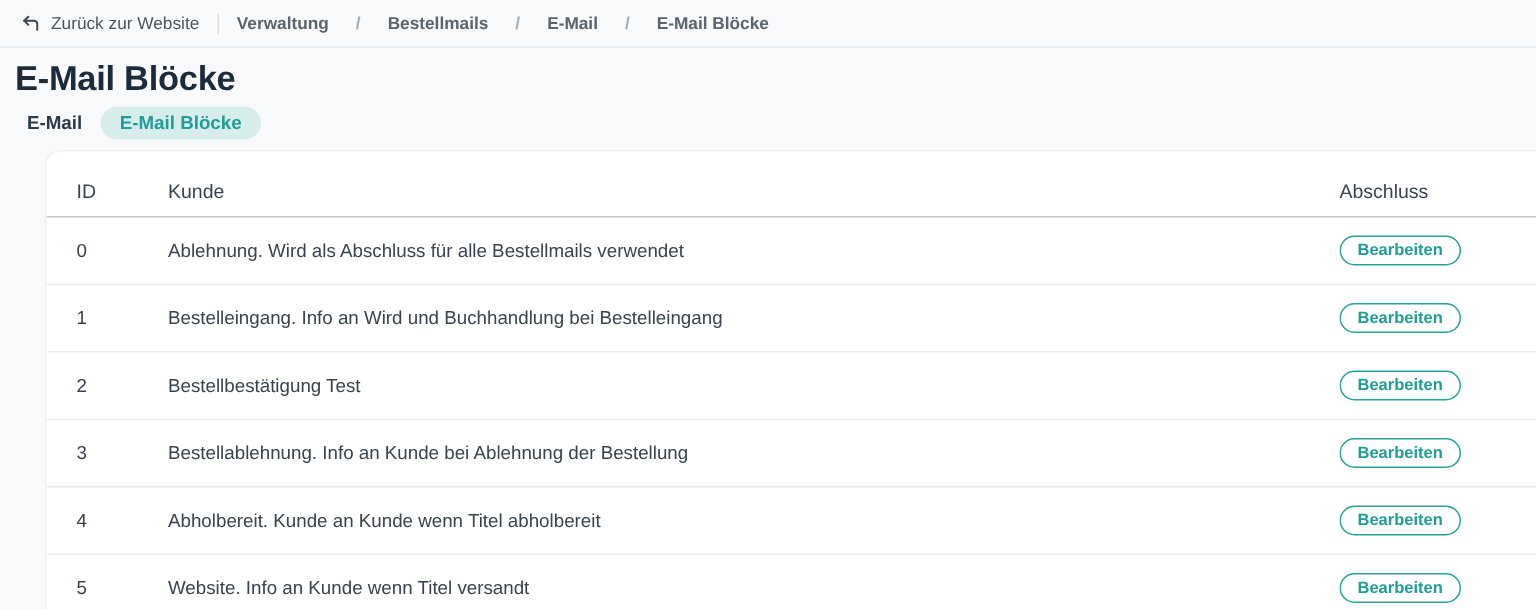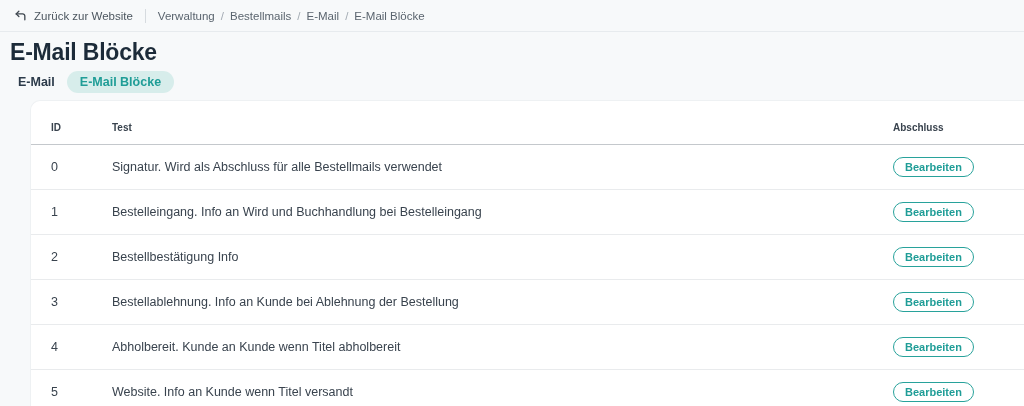--- a/index.html
+++ b/index.html
@@ -30,21 +30,21 @@
     color:#4c565f;
     cursor:pointer;
     font-weight:500;
   }
   .back-link svg { display:block; color:#3e474f; }
   .vdiv {
     width:1px; height:14px;
     background:#d6dbdf;
     margin:0 12px;
   }
-  .crumbs { display:inline-flex; align-items:center; gap:6px; }
+  .crumbs { display:inline-flex; align-items:center; gap:18px;font-weight:bold; }
   .crumb { color:#5a646e; cursor:pointer; }
   .crumb.current { cursor:default; }
   .crumb-sep { color:#a2aab2; }
 
   
   .page-title {
     margin:8px 0 0 10px;
     font-size:23px;
     line-height:24px;
     font-weight:700;
@@ -84,22 +84,22 @@
     border-bottom:none;
     overflow:hidden;
   }
   table {
     width:100%;
     border-collapse:collapse;
     table-layout:fixed;
   }
   th {
     text-align:left;
-    font-size:10px;
-    font-weight:700;
+    font-size:13px;
+    font-weight:400;
     color:#39434e;
     padding:20px 0 10px 0;
     border-bottom:1px solid #c4c8cc;
     line-height:13px;
   }
   th.col-id { width:81px; padding-left:20px; }
   th.col-actions { width:131px; }
   td {
     font-size:12.5px;
     color:#39434e;
@@ -153,44 +153,44 @@
 <div class="tabs">
   <span class="tab">E-Mail</span>
   <span class="tab active">E-Mail Blöcke</span>
 </div>
 
 <div class="card">
   <table>
     <thead>
       <tr>
         <th class="col-id">ID</th>
-        <th class="col-name">Test</th>
+        <th class="col-name">Kunde</th>
         <th class="col-actions">Abschluss</th>
       </tr>
     </thead>
     <tbody>
   <tr>
     <td class="col-id"><span>0</span></td>
-    <td class="col-name"><span>Signatur. Wird als Abschluss für alle Bestellmails verwendet</span></td>
+    <td class="col-name"><span>Ablehnung. Wird als Abschluss für alle Bestellmails verwendet</span></td>
     <td class="col-actions">
       <button class="edit-btn">Bearbeiten</button>
     </td>
   </tr>
 
   <tr>
     <td class="col-id"><span>1</span></td>
     <td class="col-name"><span>Bestelleingang. Info an Wird und Buchhandlung bei Bestelleingang</span></td>
     <td class="col-actions">
       <button class="edit-btn">Bearbeiten</button>
     </td>
   </tr>
 
   <tr>
     <td class="col-id"><span>2</span></td>
-    <td class="col-name"><span>Bestellbestätigung Info</span></td>
+    <td class="col-name"><span>Bestellbestätigung Test</span></td>
     <td class="col-actions">
       <button class="edit-btn">Bearbeiten</button>
     </td>
   </tr>
 
   <tr>
     <td class="col-id"><span>3</span></td>
     <td class="col-name"><span>Bestellablehnung. Info an Kunde bei Ablehnung der Bestellung</span></td>
     <td class="col-actions">
       <button class="edit-btn">Bearbeiten</button>

